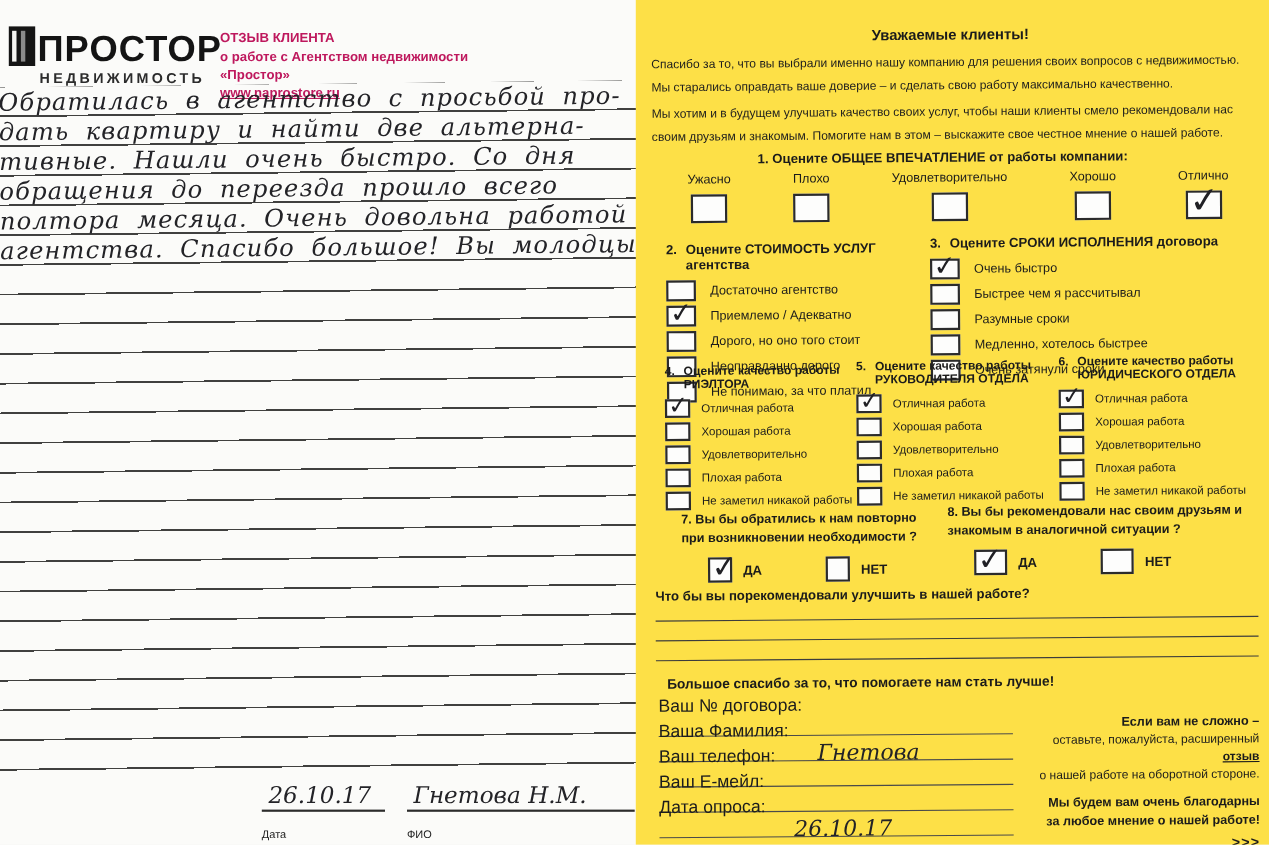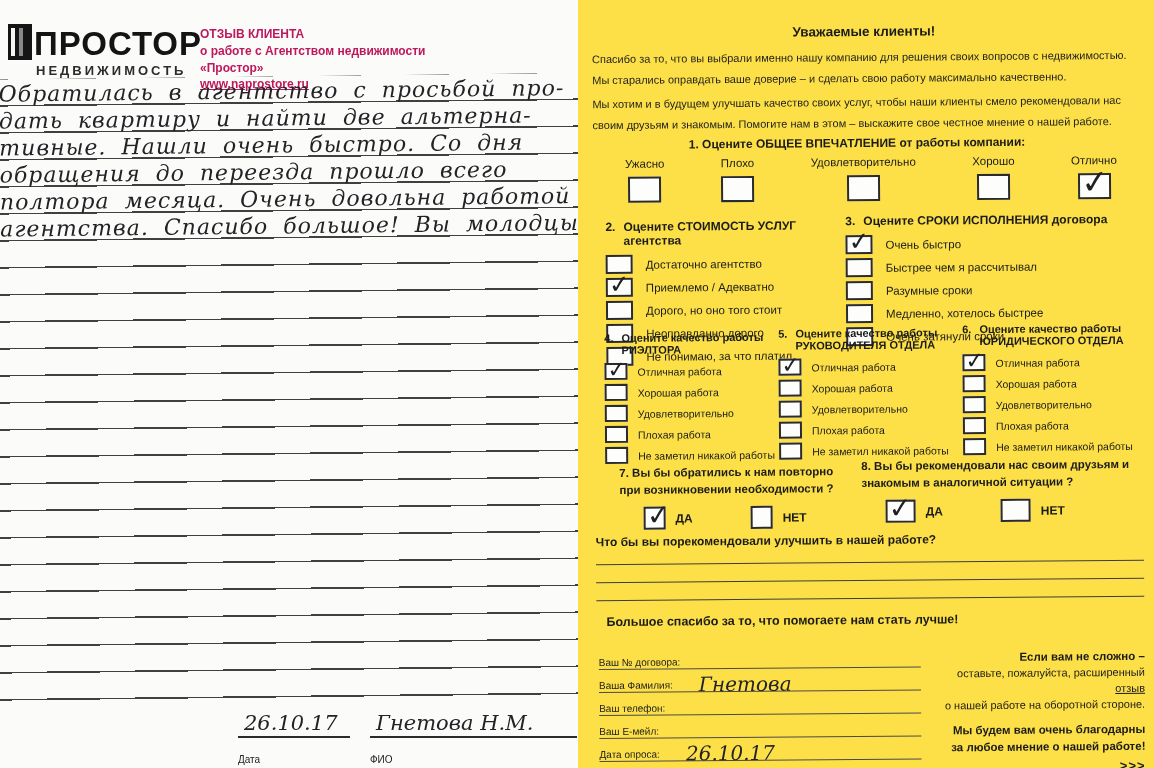--- a/index.html
+++ b/index.html
@@ -95,26 +95,26 @@
   .yn-title{font-size:11.5px;font-weight:bold;line-height:1.45;}
   .yn-row{display:flex;align-items:center;gap:10px;margin:9px 0 0 24px;}
   .yn-lab{font-size:12px;font-weight:bold;margin-right:48px;}
 
   .improve{position:absolute;top:533px;left:16px;font-size:12px;font-weight:bold;}
   .blank-line{position:absolute;left:16px;width:548px;border-top:1.6px solid #3c3c3c;height:0;}
   .thanks{position:absolute;top:613px;left:26px;font-size:12.5px;font-weight:bold;}
 
   .fields{position:absolute;top:645px;left:18px;width:322px;}
   .frow{display:flex;align-items:flex-end;border-bottom:1.6px solid #4a4a4a;height:22px;position:relative;}
-  .flab{font-size:10px;color:#1c1c1c;white-space:nowrap;padding-bottom:1px;}
+  .flab{font-size:16px;color:#1c1c1c;white-space:nowrap;padding-bottom:17px;}
   .fval{font-size:20px;line-height:1;margin-left:26px;position:relative;top:3px;}
 
   .note{position:absolute;top:650px;left:352px;width:212px;text-align:right;font-size:11px;line-height:1.45;}
   .note .nb{font-weight:bold;font-size:11.5px;}
-  .note .u{text-decoration:underline;}
+  .note .u{text-decoration:underline;font-weight:bold;}
   .note .gap{height:9px;}
   .arrows{font-weight:bold;font-size:13px;letter-spacing:1px;margin-top:2px;}
 </style>
 </head>
 <body>
 
 <div class="page" id="left-page">
 
   <div class="logo">
     <div class="logo-row">

